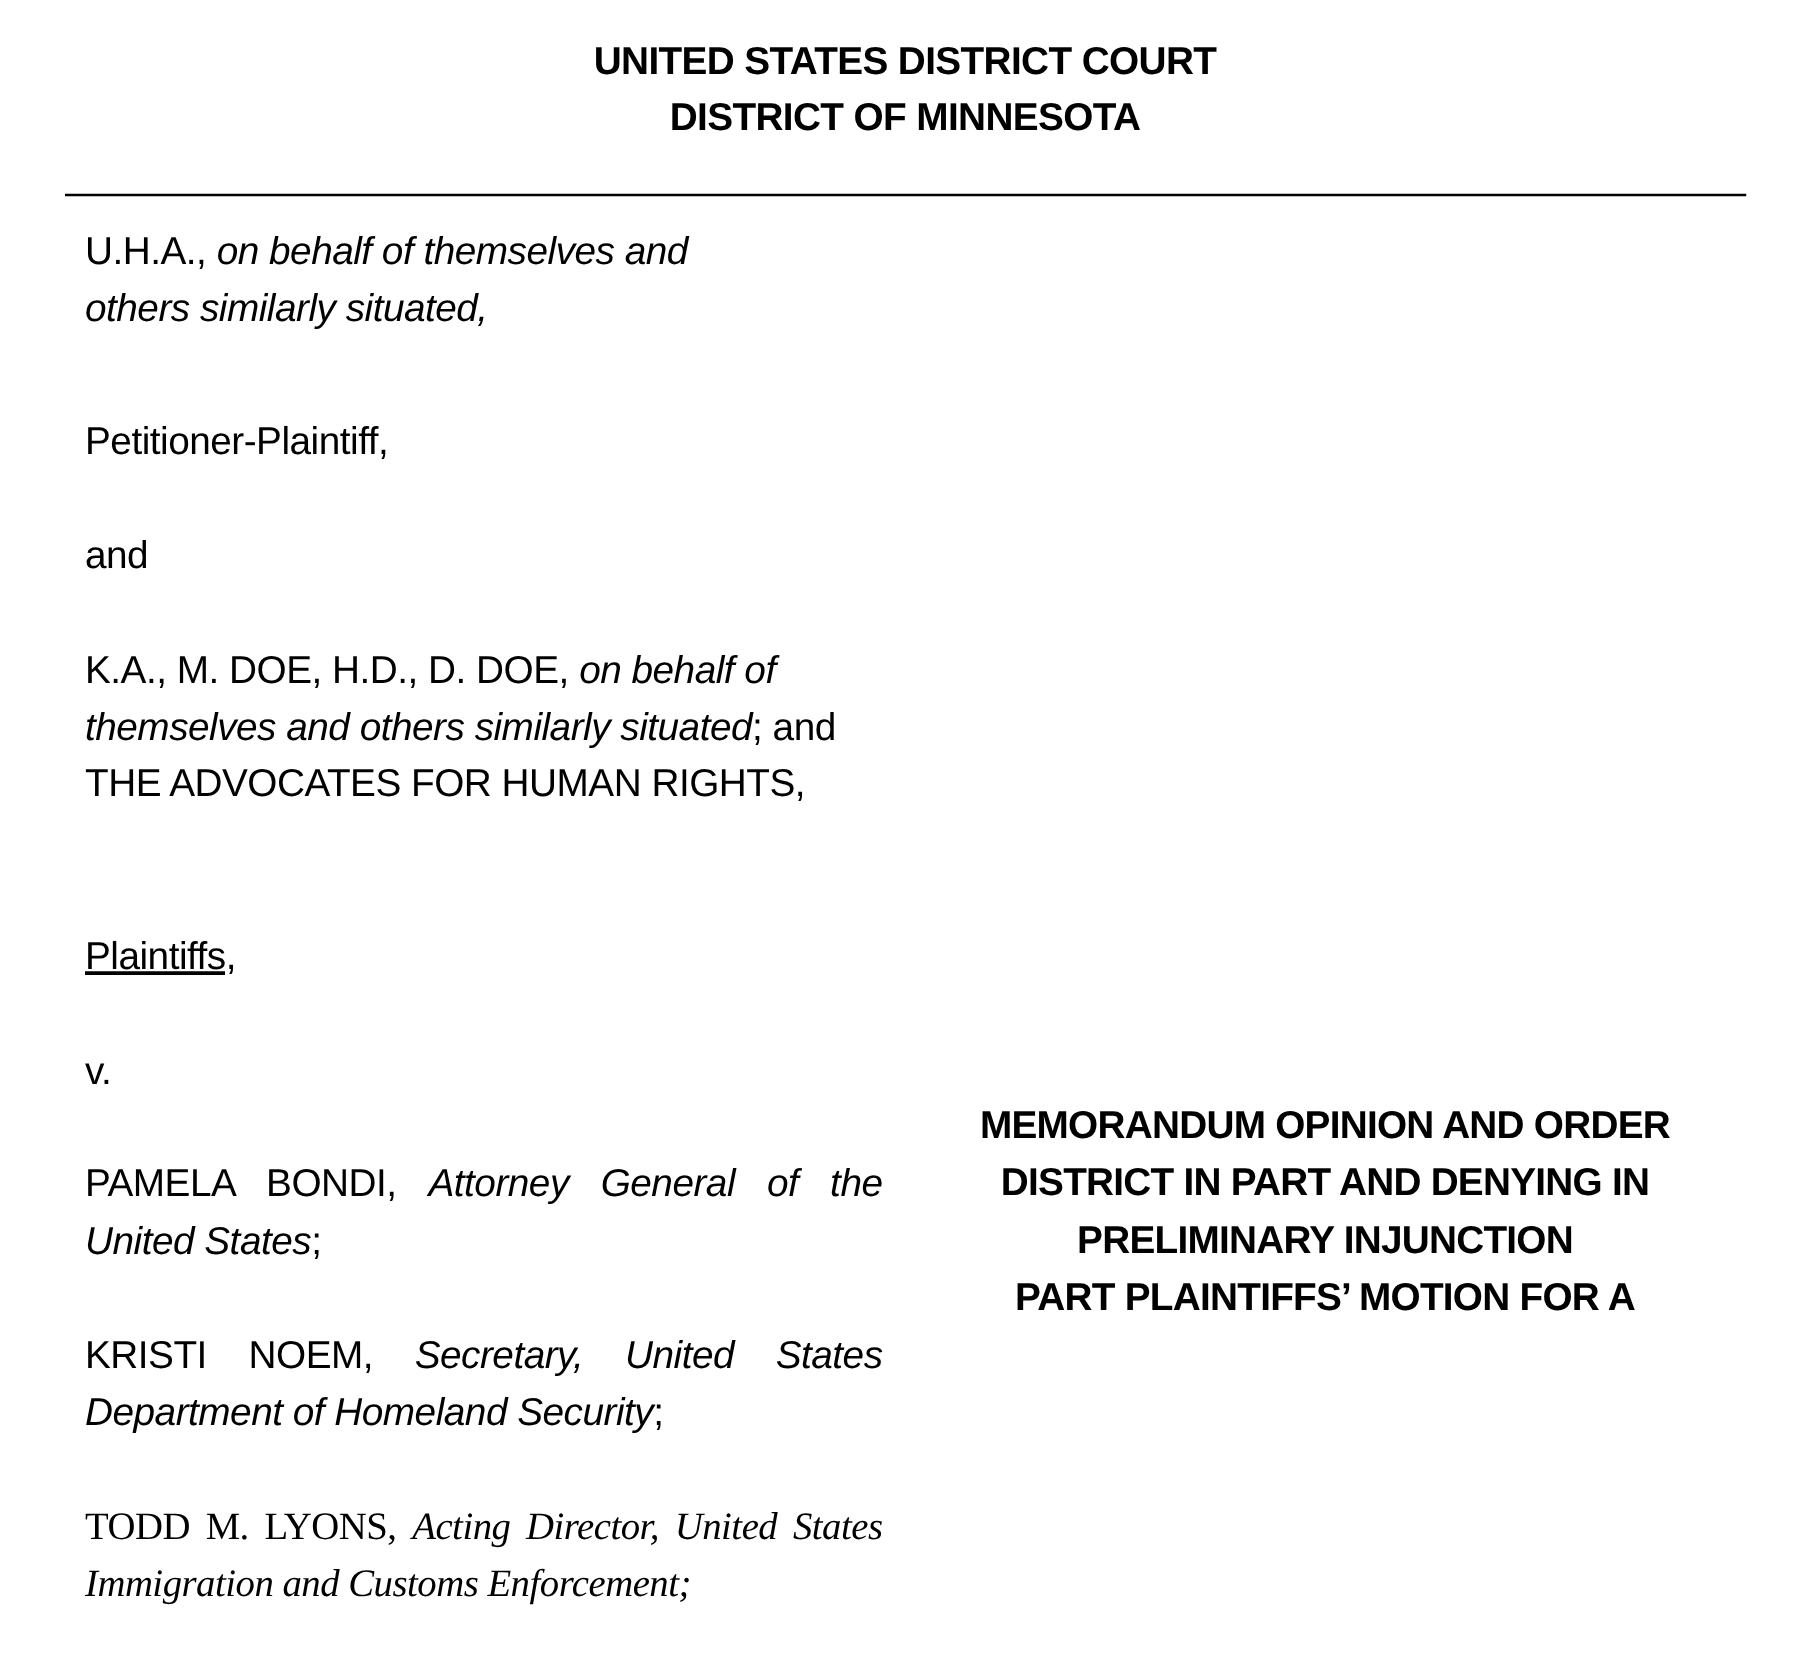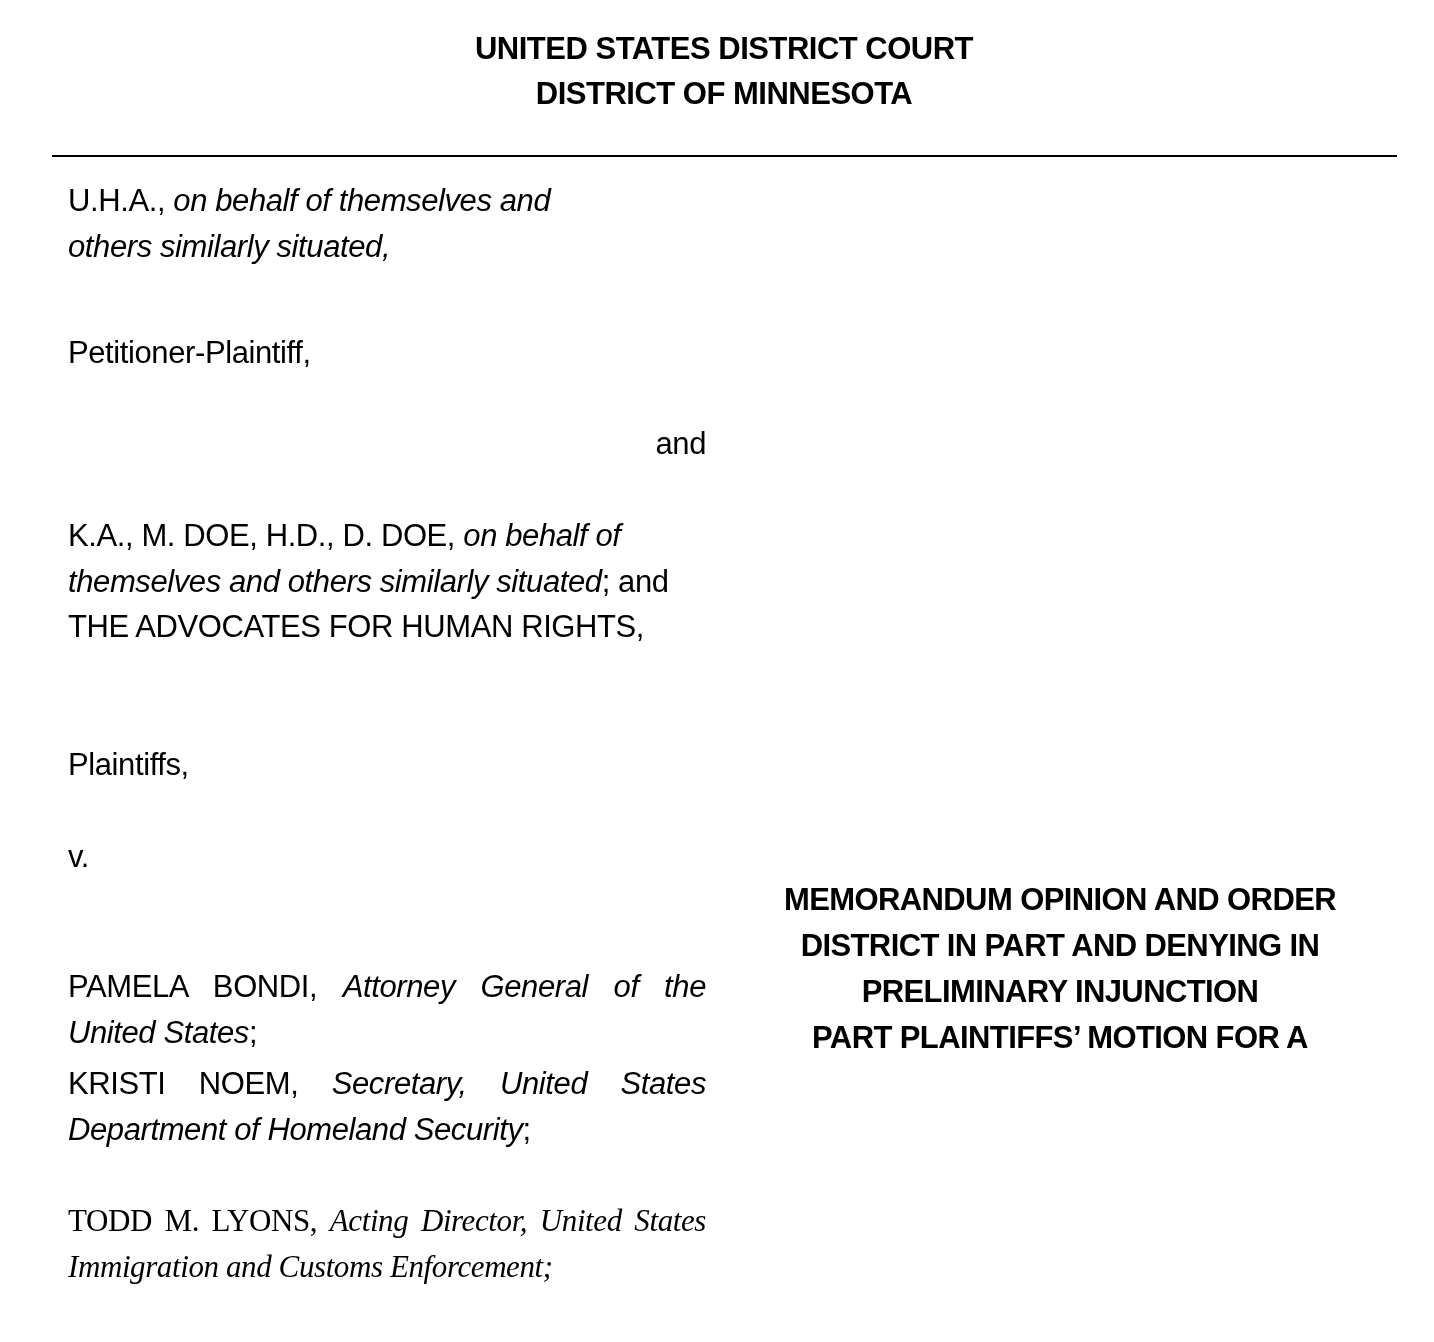--- a/index.html
+++ b/index.html
@@ -86,32 +86,32 @@
 
   <div class="left-col">
 
     <div class="p-abs" style="top:0px; width:560px;">
       <span>U.H.A.,</span>
       <span class="i">on behalf of themselves and others similarly situated,</span>
     </div>
 
     <div class="p-abs right-align" style="top:152px;">Petitioner-Plaintiff,</div>
 
-    <div class="p-abs" style="top:243px;text-align:right;">and</div>
+    <div class="p-abs" style="top:243px;">and</div>
 
     <div class="p-abs" style="top:335px; width:625px;">
       <span>K.A., M. DOE, H.D., D. DOE,</span>
       <span class="i">on behalf of themselves and others similarly situated</span><span>; and THE ADVOCATES FOR HUMAN RIGHTS,</span>
     </div>
 
-    <div class="p-abs right-align" style="top:564px;">Plaintiffs,</div>
+    <div class="p-abs right-align" style="top:564px;text-decoration:underline;">Plaintiffs,</div>
 
     <div class="p-abs" style="top:656px;">v.</div>
 
-    <div class="p-abs justify" style="top:746px;margin-top:40px;">
+    <div class="p-abs justify" style="top:746px;">
       <span>PAMELA BONDI,</span>
       <span class="i">Attorney General of the United States</span><span>;</span>
     </div>
 
     <div class="p-abs justify" style="top:883px;">
       <span>KRISTI NOEM,</span>
       <span class="i">Secretary, United States Department of Homeland Security</span><span>;</span>
     </div>
 
     <div class="p-abs justify" style="top:1020px;font-family:Liberation Serif, serif;">

